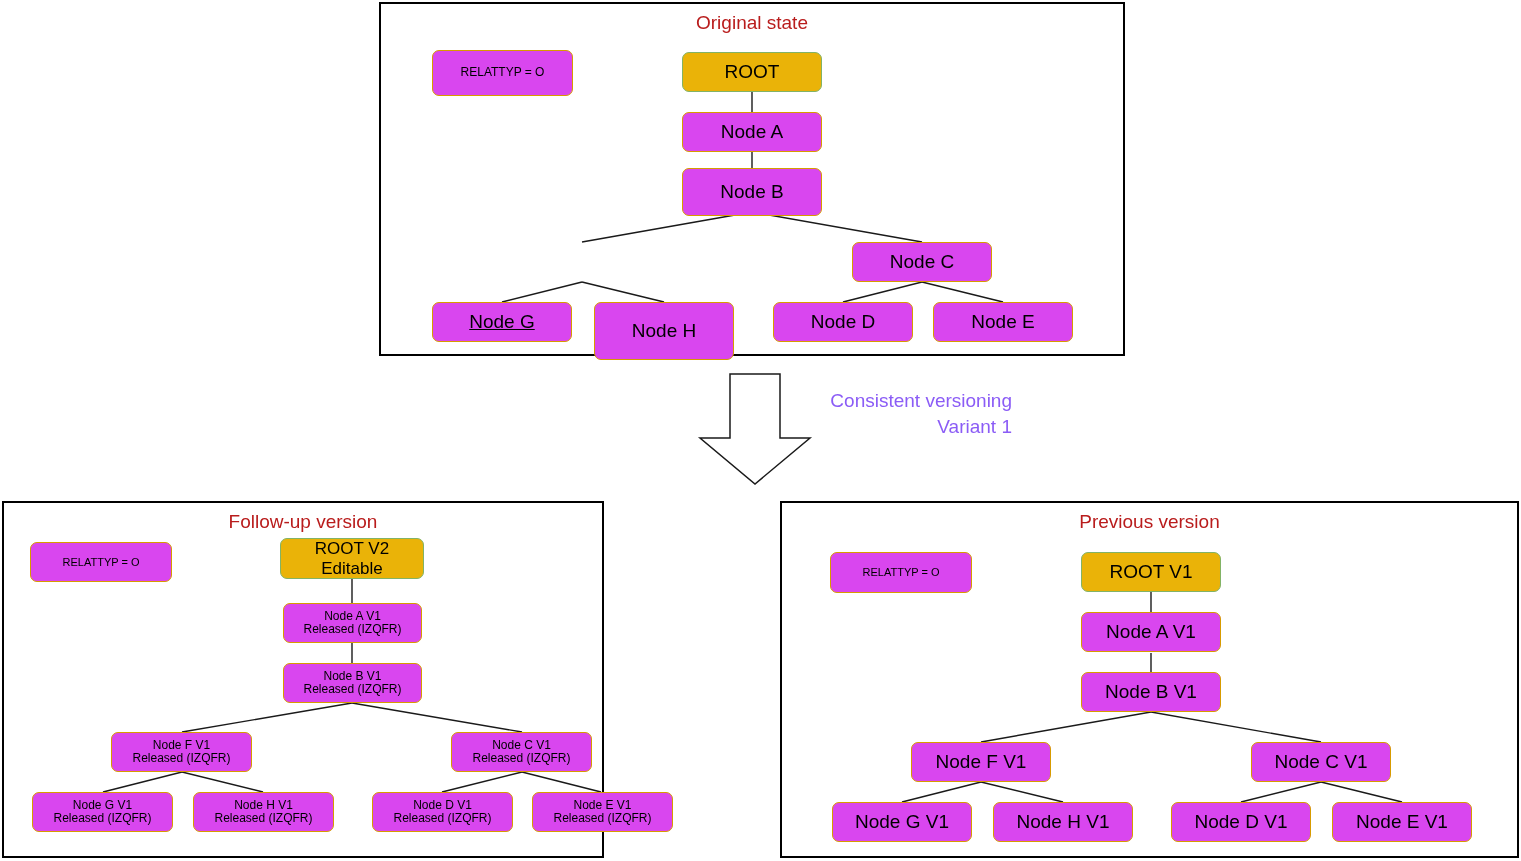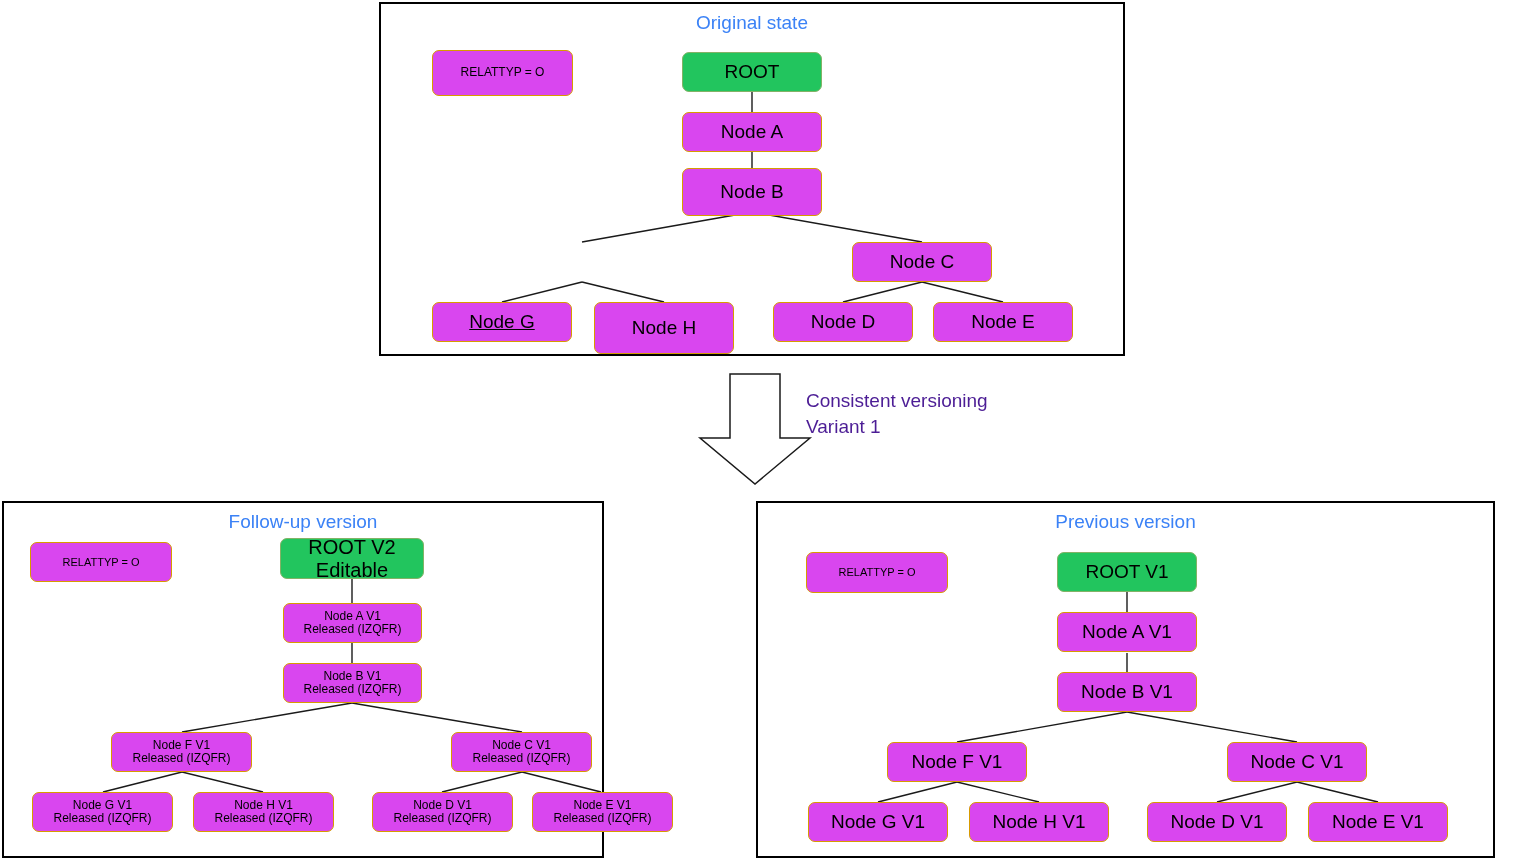--- a/index.html
+++ b/index.html
@@ -19,41 +19,41 @@
   .panel {
     position: absolute;
     border: 2px solid #000000;
     background: #ffffff;
   }
   .panel-title {
     position: absolute;
     left: 0; right: 0;
     text-align: center;
     font-size: 19px;
-    color: #3b82f6;
+    color: #b91c1c;
     white-space: nowrap;
   }
   .node {
     position: absolute;
     border-radius: 7px;
     display: flex;
     flex-direction: column;
     align-items: center;
     justify-content: center;
     text-align: center;
     line-height: 1.12;
     color: #000000;
     z-index: 3;
   }
   .node.orange {
     background: #d946ef;
     border: 1.6px solid #d79b00;
   }
   .node.green {
-    background: #22c55e;
+    background: #eab308;
     border: 1.6px solid #82b366;
   }
   .node .l1 { display: block; }
   .node .l2 { display: block; }
   svg.edges {
     position: absolute;
     left: 0; top: 0;
     width: 100%;
     height: 100%;
     overflow: visible;
@@ -63,28 +63,28 @@
   svg.edges line, svg.edges path {
     stroke: #1a1a1a;
     stroke-width: 1.4;
     fill: none;
   }
   .arrow-wrap {
     position: absolute;
   }
   .arrow-label {
     position: absolute;
-    text-align: left;
+    text-align: right;
     font-size: 19px;
-    color: #4c1d95;
+    color: #8b5cf6;
     line-height: 1.35;
     white-space: nowrap;
   }
   .fs-lg { font-size: 19px; }
-  .fs-md { font-size: 20px; }
+  .fs-md { font-size: 17px; }
   .fs-sm { font-size: 12px; }
   .fs-xs { font-size: 11px; }
 </style>
 </head>
 <body>
 
 <div id="stage">
 
   <div class="panel" style="left:379px; top:2px; width:746px; height:354px;">
 
@@ -124,21 +124,21 @@
 
 
     <div class="node orange fs-lg" style="left:471px; top:238px; width:140px; height:40px;">
       <span class="l1">Node C</span>
     </div>
 
     <div class="node orange fs-lg" style="left:51px; top:298px; width:140px; height:40px;text-decoration:underline;">
       <span class="l1">Node G</span>
     </div>
 
-    <div class="node orange fs-lg" style="left:213px; top:298px; width:140px; height:52px;">
+    <div class="node orange fs-lg" style="left:213px; top:298px; width:140px; height:58px;">
       <span class="l1">Node H</span>
     </div>
 
     <div class="node orange fs-lg" style="left:392px; top:298px; width:140px; height:40px;">
       <span class="l1">Node D</span>
     </div>
 
     <div class="node orange fs-lg" style="left:552px; top:298px; width:140px; height:40px;">
       <span class="l1">Node E</span>
     </div>
@@ -218,21 +218,21 @@
       <span class="l1">Node D V1</span>
       <span class="l2">Released (IZQFR)</span>
     </div>
 
     <div class="node orange fs-sm" style="left:528px; top:289px; width:141px; height:40px;">
       <span class="l1">Node E V1</span>
       <span class="l2">Released (IZQFR)</span>
     </div>
   </div>
 
-  <div class="panel" style="left:756px; top:501px; width:739px; height:357px;">
+  <div class="panel" style="left:780px; top:501px; width:739px; height:357px;">
 
     <div class="panel-title" style="top:8px;">Previous version</div>
 
     <svg class="edges">
 
       <line x1="369" y1="89" x2="369" y2="110"></line>
 
       <line x1="369" y1="150" x2="369" y2="169"></line>
 
       <line x1="369" y1="209" x2="199" y2="239"></line>

